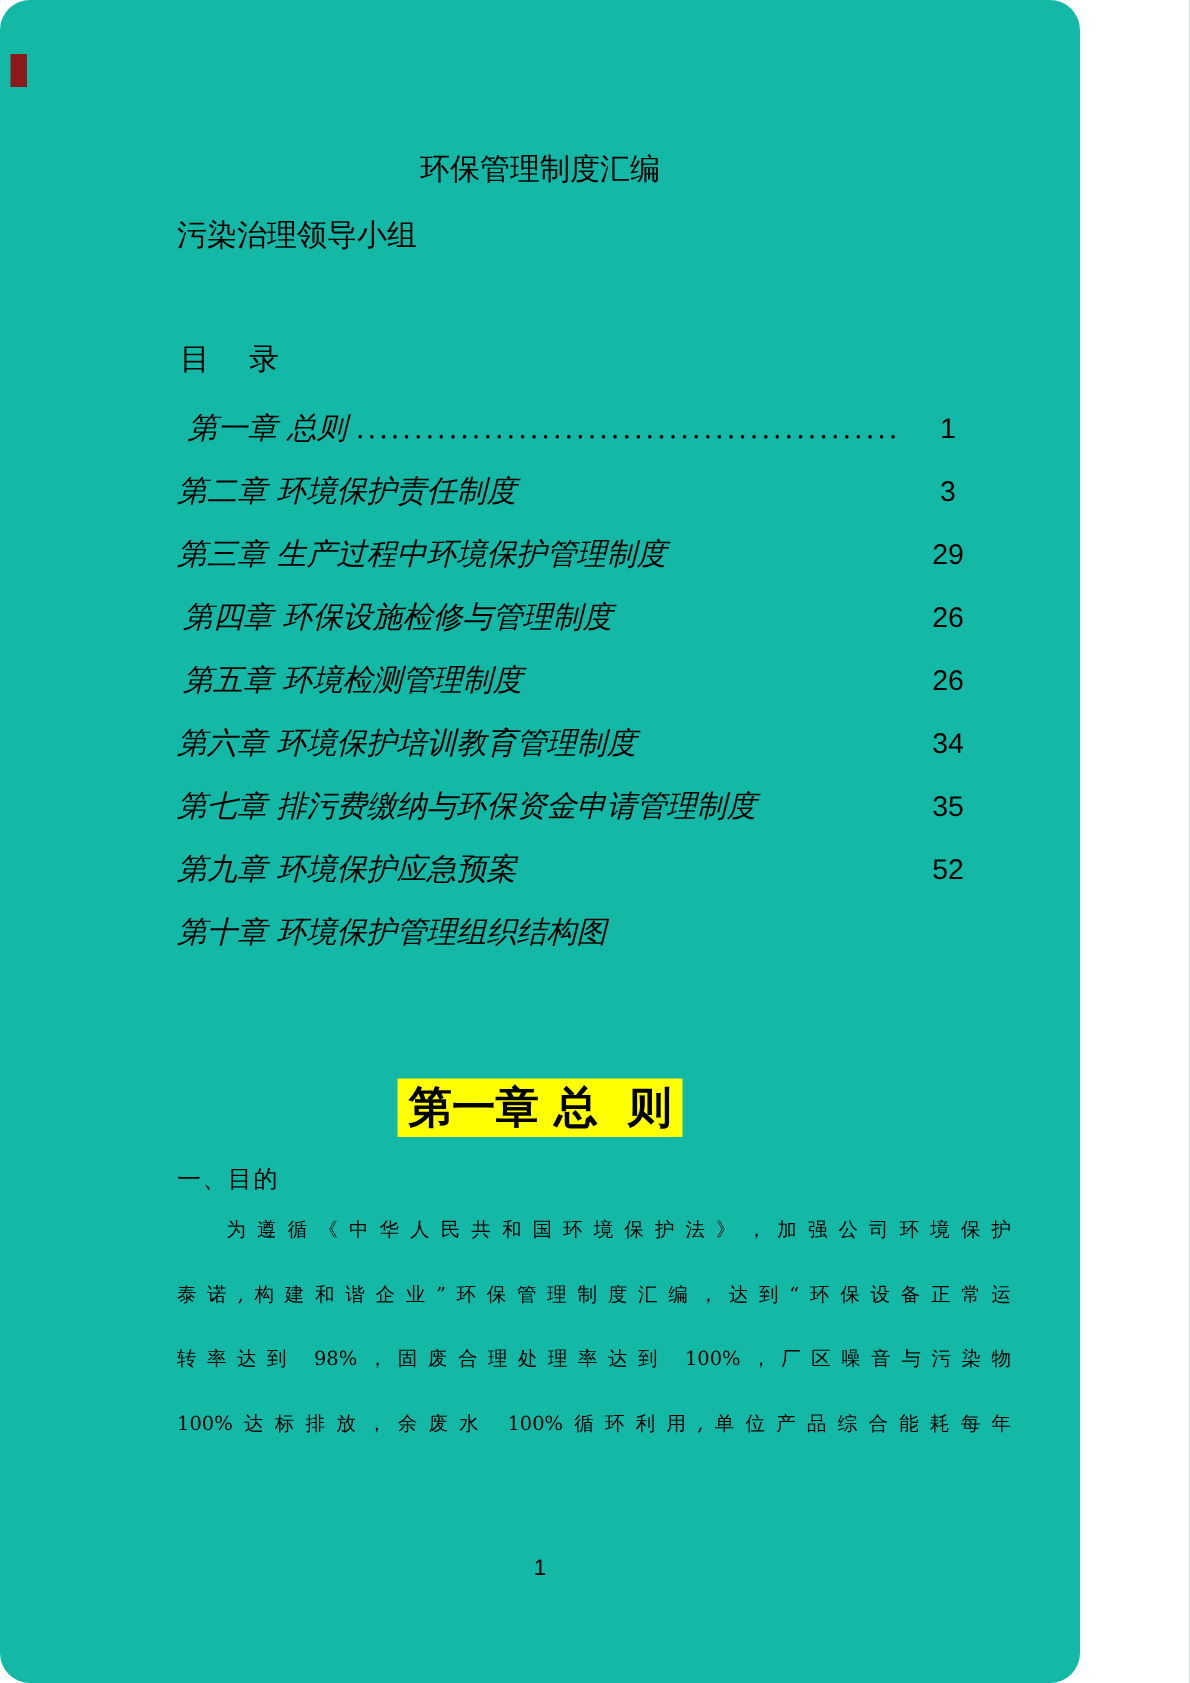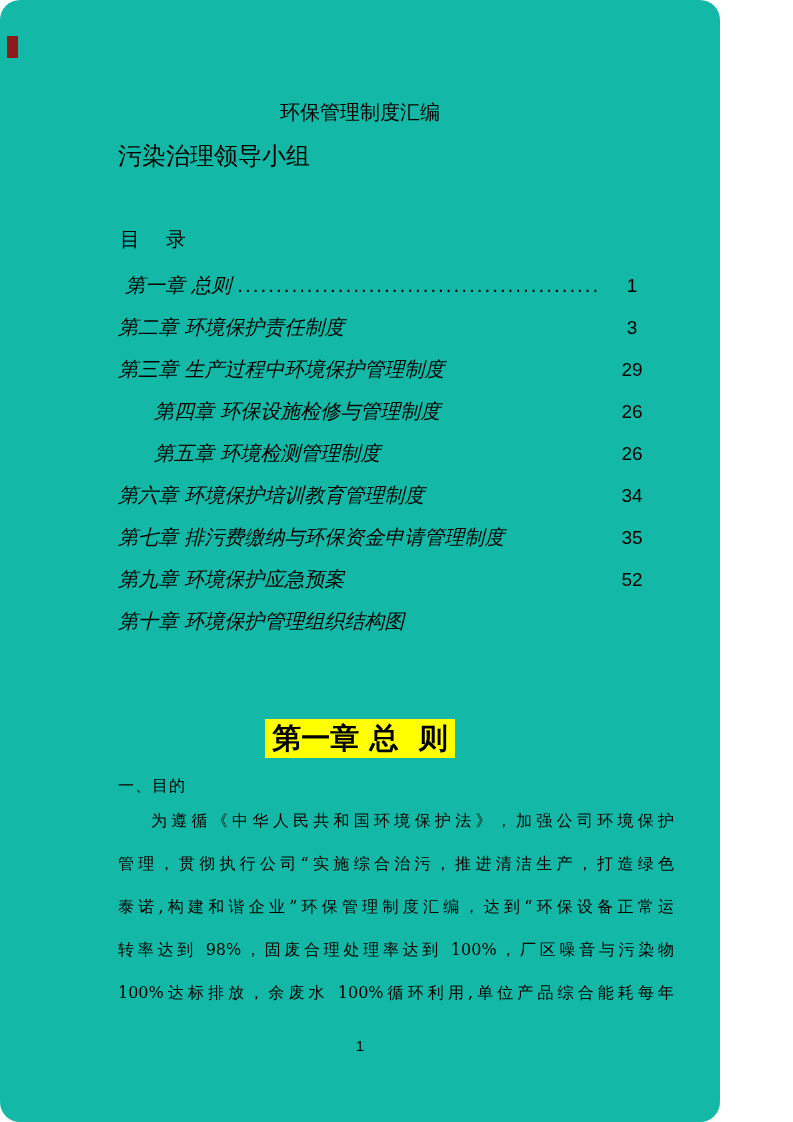--- a/index.html
+++ b/index.html
@@ -33,21 +33,21 @@
     margin: 0;
     text-align: center;
     font-size: 20px;
     font-weight: normal;
     line-height: 30px;
   }
   .subtitle {
     position: absolute;
     top: 141px;
     left: 118px;
-    font-size: 24px;
+    font-size: 20px;
     line-height: 30px;
   }
   .toc-heading {
     position: absolute;
     top: 224px;
     left: 120px;
     font-size: 20px;
     line-height: 30px;
     letter-spacing: 3px;
   }
@@ -58,21 +58,21 @@
     width: 540px;
   }
   .toc-row {
     display: flex;
     align-items: baseline;
     height: 42px;
     line-height: 42px;
     font-size: 20px;
   }
   .toc-row.ind-a { padding-left: 7px; }
-  .toc-row.ind-b { padding-left: 4px; margin-left: 32px; }
+  .toc-row.ind-b { padding-left: 4px; }
   .toc-title { white-space: pre; font-style: italic; }
   .toc-leader {
     flex: 1;
     overflow: hidden;
     white-space: nowrap;
     margin: 0 8px 0 6px;
     font-size: 18px;
     letter-spacing: 2px;
   }
   .toc-page {
@@ -104,21 +104,21 @@
     left: 118px;
     font-size: 16px;
     line-height: 30px;
     letter-spacing: 1px;
   }
   .paragraph {
     position: absolute;
     top: 799px;
     left: 118px;
     width: 556px;
-    font-size: 16px;
+    font-size: 13px;
   }
   .para-line {
     height: 43px;
     line-height: 43px;
     text-align: justify;
     text-align-last: justify;
     text-justify: inter-character;
   }
   .para-line.first { text-indent: 33px; }
   .footer-pagenum {
@@ -205,21 +205,20 @@
   </div>
 
   <div class="chapter-heading-row">
     <span class="chapter-heading" style="background-color: rgb(255, 255, 0); text-align: center;">第一章 总  则</span>
   </div>
 
   <div class="section-label">一、目的</div>
 
   <div class="paragraph">
     <div class="para-line first">为遵循《中华人民共和国环境保护法》，加强公司环境保护</div>
-    <div class="para-line">管理，贯彻执行公司“实施综合治污，推进清洁生产，打造绿色</div>
     <div class="para-line">泰诺,构建和谐企业”环保管理制度汇编，达到“环保设备正常运</div>
     <div class="para-line">转率达到 98%，固废合理处理率达到 100%，厂区噪音与污染物</div>
     <div class="para-line">100%达标排放，余废水 100%循环利用,单位产品综合能耗每年</div>
   </div>
 
   <div class="footer-pagenum">1</div>
 
 </div>
 
 </body></html>

